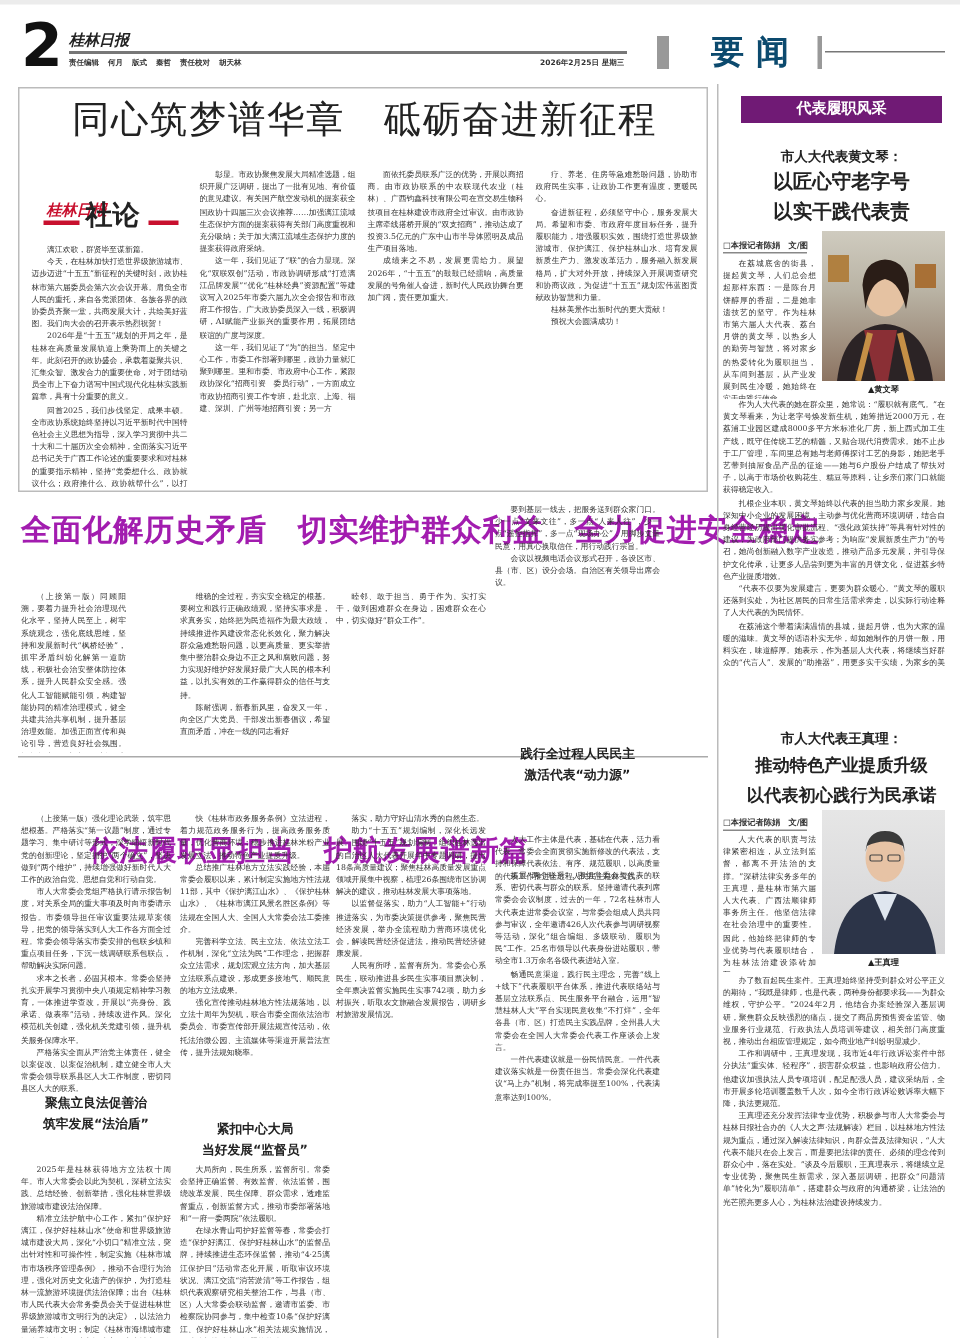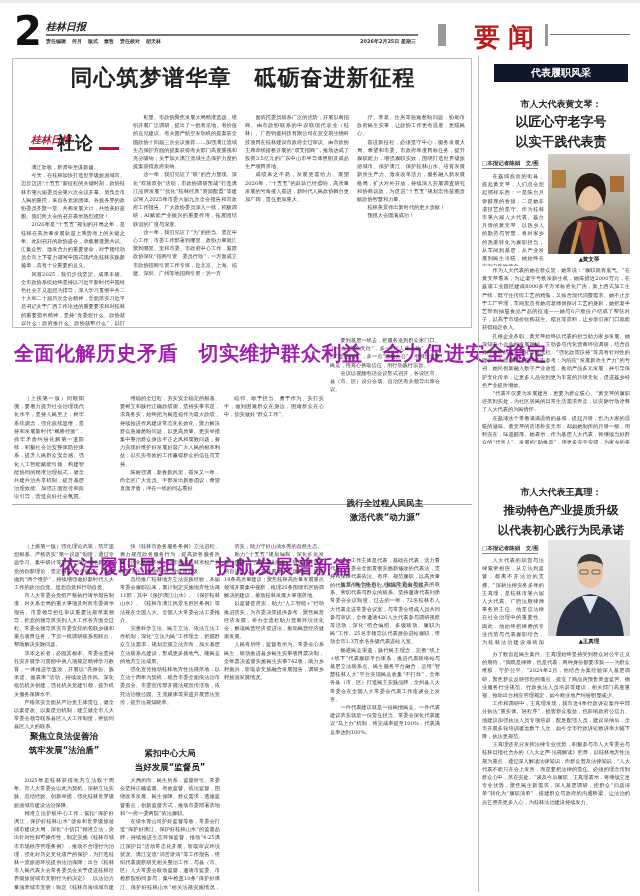--- a/index.html
+++ b/index.html
@@ -9,44 +9,44 @@
     .page-edge { position:absolute; left:0; top:0; width:640px; height:3px; background:#ececec; }
 
     
     .page-number { position:absolute; left:14px; top:14px; font-family:"DejaVu Sans", sans-serif; font-weight:900; font-size:40px; line-height:34px; color:#111; letter-spacing:-2px; }
     .paper-logo-small { position:absolute; left:46px; top:20px; font-size:10px; font-style:italic; font-weight:bold; color:#222; }
     .masthead-rule { position:absolute; left:46px; top:34px; width:372px; height:2px; background:#777; }
     .editors-line { position:absolute; left:46px; top:38px; font-family:"DejaVu Sans", sans-serif; font-size:5px; color:#333; font-weight:bold; white-space:nowrap; }
     .editors-line span { margin-right:6px; }
     .date-line { position:absolute; left:360px; top:38px; font-family:"DejaVu Sans", sans-serif; font-size:5px; font-weight:bold; color:#333; white-space:nowrap; }
     .section-bar-left { position:absolute; left:438px; top:24px; width:8px; height:22px; background:#999; }
-    .section-title { position:absolute; left:474px; top:20px; font-size:26px; font-weight:bold; color:#b91c1c; letter-spacing:8px; }
+    .section-title { position:absolute; left:474px; top:20px; font-size:22px; font-weight:bold; color:#0c4a6e; letter-spacing:8px; }
     .section-bar-right { position:absolute; left:545px; top:24px; width:3px; height:22px; background:#999; }
     .section-rule-right { position:absolute; left:550px; top:34px; width:80px; height:1px; background:#777; }
 
     
     .editorial-box { position:absolute; left:12px; top:58px; width:460px; height:270px; border:1px solid #bbb; }
-    .editorial-headline { position:absolute; left:0; top:4px; width:460px; text-align:center; font-size:22px; font-weight:bold; color:#222; letter-spacing:1px; white-space:nowrap; }
+    .editorial-headline { position:absolute; left:0; top:4px; width:460px; text-align:center; font-size:25px; font-weight:normal; color:#222; letter-spacing:1px; white-space:nowrap; }
     .editorial-subhead { position:absolute; left:0; top:36px; width:460px; text-align:center; font-family:"DejaVu Sans", sans-serif; font-size:13px; color:#222; }
     .shelun-logo { position:absolute; left:18px; top:74px; font-size:10px; font-style:italic; font-weight:bold; color:#c8102e; }
     .shelun-title { position:absolute; left:44px; top:72px; font-size:18px; font-weight:bold; color:#222; }
     .shelun-rule-l { position:absolute; left:16px; top:88px; width:24px; height:3px; background:#c8102e; }
     .shelun-rule-r { position:absolute; left:86px; top:88px; width:20px; height:3px; background:#c8102e; }
 
     .col { position:absolute; font-size:5.2px; line-height:8.2px; color:#333; text-align:justify; overflow:hidden; }
     .col p { text-indent:2em; }
 
     
     .big-headline { position:absolute; font-size:20px; font-weight:bold; color:#a21caf; white-space:nowrap; letter-spacing:0.5px;text-align:center; }
     .sub-headline { position:absolute; font-family:"DejaVu Sans", sans-serif; font-size:8.5px; font-weight:bold; color:#222; text-align:center; line-height:14px; }
     .hrule { position:absolute; height:1px; background:#aaa; }
     .vrule { position:absolute; width:1px; background:#bbb; }
 
     
-    .red-banner { position:absolute; left:494px; top:64px; width:134px; height:18px; background:#0f172a; color:#fff; font-family:"DejaVu Sans", sans-serif; font-size:10px; font-weight:bold; text-align:center; line-height:18px; }
+    .red-banner { position:absolute; left:494px; top:64px; width:134px; height:18px; background:#701a75; color:#fff; font-family:"DejaVu Sans", sans-serif; font-size:10px; font-weight:bold; text-align:center; line-height:18px; }
     .profile-kicker { position:absolute; left:494px; width:134px; text-align:center; font-family:"DejaVu Sans", sans-serif; font-size:9px; font-weight:bold; color:#222; }
     .profile-title { position:absolute; left:486px; width:150px; text-align:center; font-size:13px; font-weight:bold; color:#222; line-height:20px; white-space:nowrap; }
     .byline { position:absolute; left:482px; font-family:"DejaVu Sans", sans-serif; font-size:5.5px; color:#333; font-weight:bold; }
     .byline-rule { position:absolute; left:482px; height:1px; background:#888; width:56px; }
     .photo { position:absolute; overflow:hidden; }
     .photo-caption { position:absolute; font-family:"DejaVu Sans", sans-serif; font-size:5.5px; font-weight:bold; color:#222; text-align:center; }
   </style>
 </head>
 <body>
 

